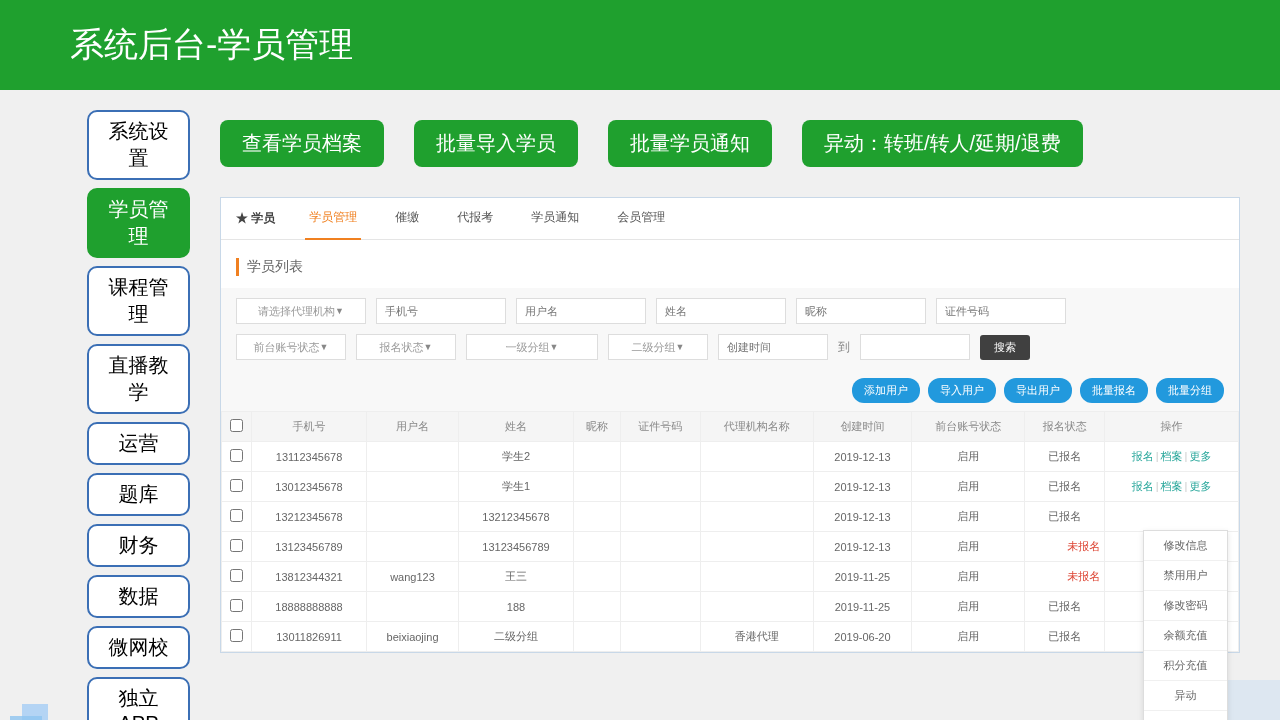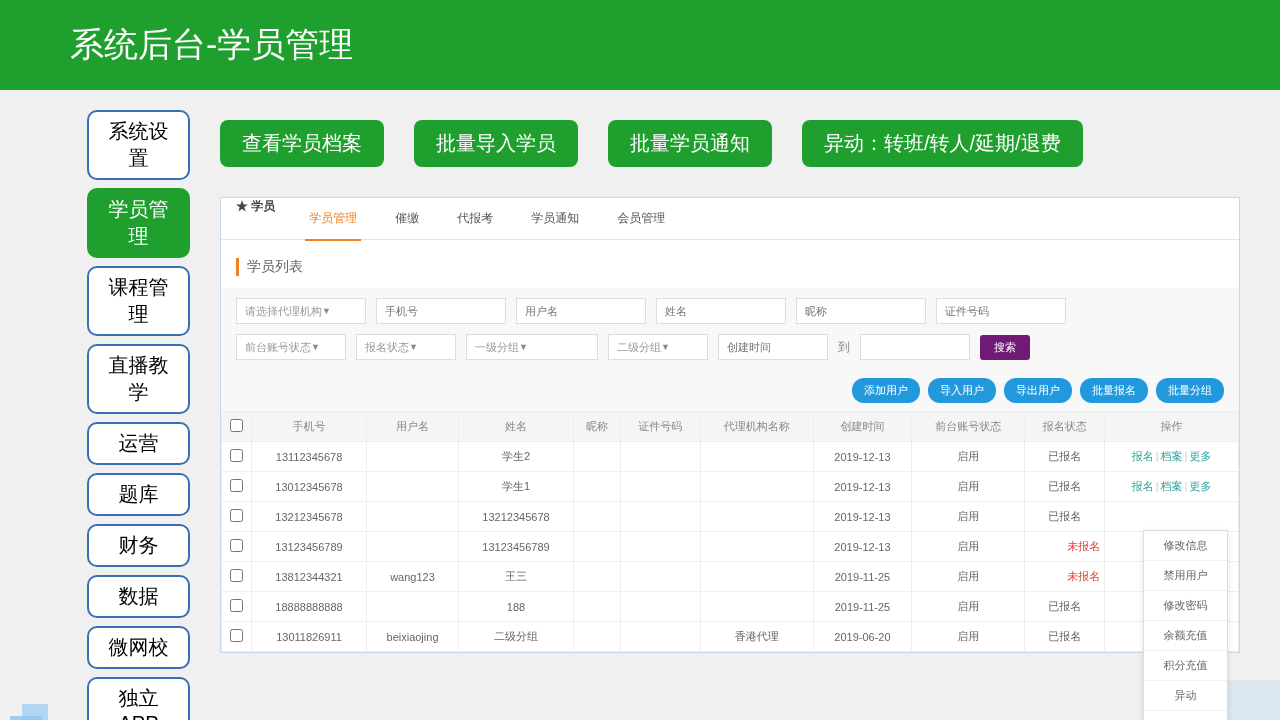--- a/index.html
+++ b/index.html
@@ -11,33 +11,33 @@
     .container { display: flex; padding: 10px 40px 0 55px; gap: 30px; }
     .sidebar { width: 135px; display: flex; flex-direction: column; gap: 8px; padding-top: 10px; }
     .side-item { border: 2px solid #3b6fb5; border-radius: 10px; padding: 6px 10px; font-size: 20px; text-align: center; background: #fff; cursor: pointer; margin-left: 32px; }
     .side-item.active { background: #1fa02e; color: #fff; border-color: #1fa02e; }
     
     .main { flex: 1; }
     .action-row { display: flex; gap: 30px; margin: 20px 0 30px; }
     .action-btn { background: #1fa02e; color: #fff; border-radius: 8px; padding: 10px 22px; font-size: 20px; cursor: pointer; }
     
     .panel { background: #fff; border: 1px solid #c8d8e8; font-size: 12px; }
-    .panel-tabs { display: flex; align-items: flex-start; border-bottom: 1px solid #e5e5e5; padding: 0 15px; height: 42px; gap: 30px; }
+    .panel-tabs { display: flex; align-items: center; border-bottom: 1px solid #e5e5e5; padding: 0 15px; height: 42px; gap: 30px; }
     .panel-tabs .label { color: #444; font-weight: bold; }
     .tab { cursor: pointer; color: #555; padding: 12px 4px; }
     .tab.active { color: #f08020; border-bottom: 2px solid #f08020; }
     
     .list-title { border-left: 3px solid #f08020; padding-left: 8px; margin: 18px 15px 12px; font-size: 14px; color: #666; }
     
     .filters { background: #f8f8f8; padding: 10px 15px; display: flex; flex-direction: column; gap: 10px; }
     .filter-row { display: flex; gap: 10px; align-items: center; }
     .filter-row input, .filter-row .sel { border: 1px solid #ddd; padding: 5px 8px; font-size: 11px; background: #fff; height: 26px; }
-    .sel { display: flex; align-items: center; justify-content: flex-start; min-width: 100px; color: #999; }
+    .sel { display: flex; align-items: center; justify-content: center; min-width: 100px; color: #999; }
     .sel .caret { font-size: 9px; color: #888; }
-    .btn-search { background: #701a75; color: #fff; border-radius: 3px; padding: 5px 14px; cursor: pointer; font-size: 11px; border: none; }
+    .btn-search { background: #404040; color: #fff; border-radius: 3px; padding: 5px 14px; cursor: pointer; font-size: 11px; border: none; }
     
     .bulk-row { display: flex; justify-content: flex-end; gap: 8px; padding: 8px 15px; background: #f8f8f8; }
     .bulk-btn { background: #2299dd; color: #fff; border-radius: 12px; padding: 5px 12px; font-size: 11px; cursor: pointer; }
     
     table { width: 100%; border-collapse: collapse; font-size: 11px; }
     th, td { border: 1px solid #eee; padding: 7px 4px; text-align: center; color: #666; }
     thead { background: #f5f5f5; }
     th { color: #888; font-weight: normal; }
     .red { color: #d43; text-align: right; }
     .ops a { color: #26a69a; text-decoration: none; cursor: pointer; }

